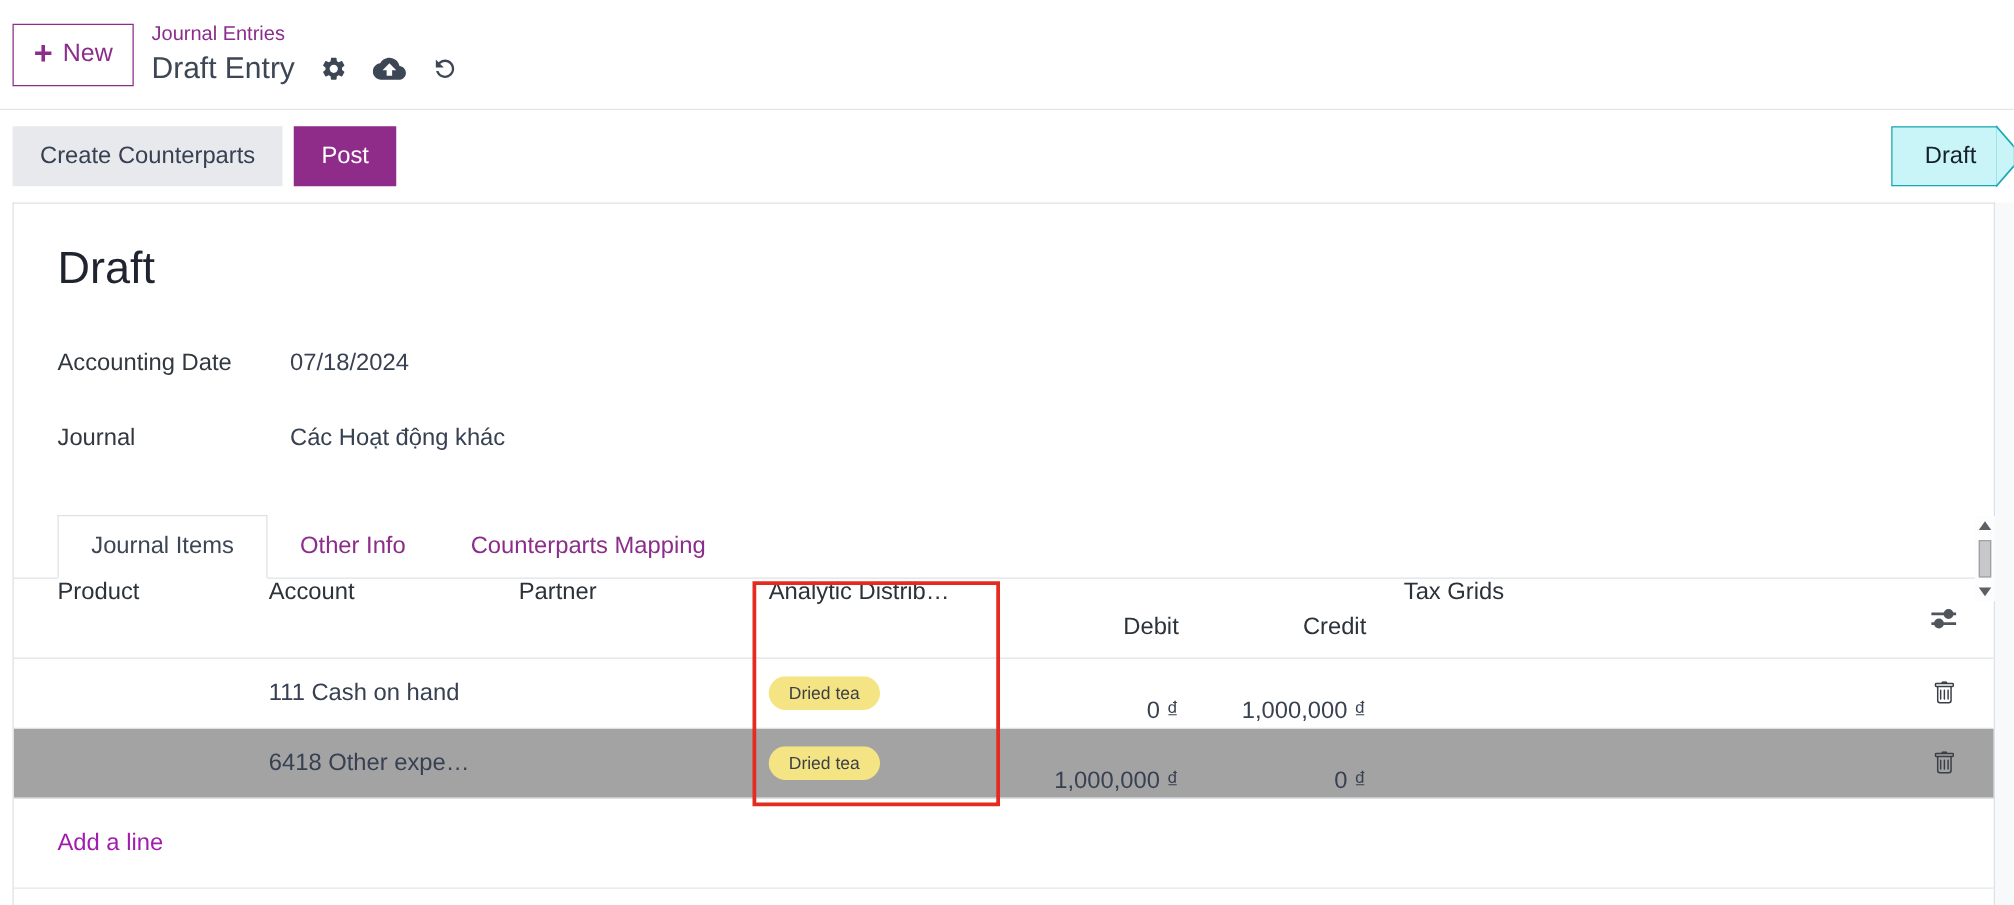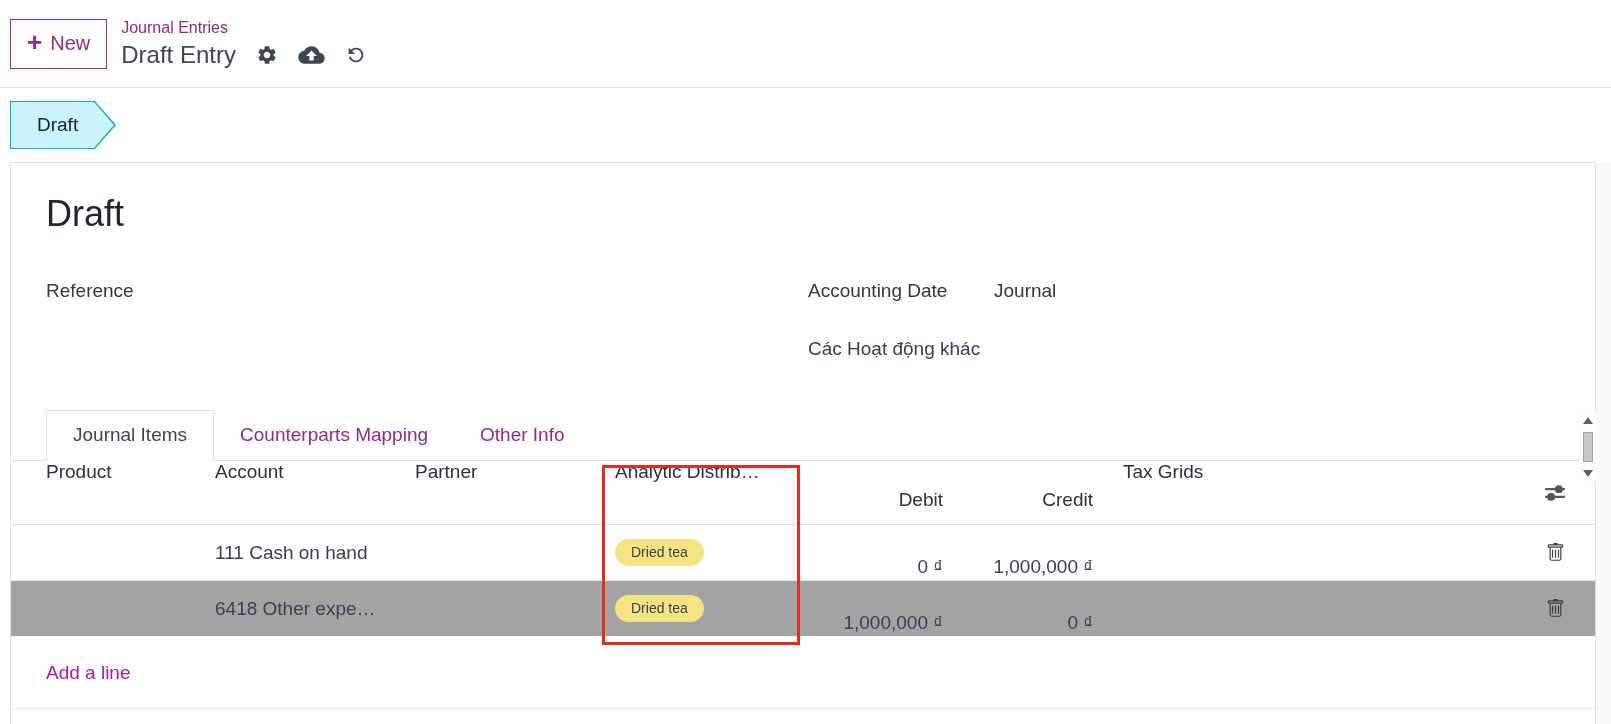--- a/index.html
+++ b/index.html
@@ -153,46 +153,47 @@
       <span class="hdr-icon" style="transform:scaleX(-1);">
         <svg width="22" height="22" viewBox="0 0 24 24" fill="#3d4654">
             <path d="M17.65 6.35A7.96 7.96 0 0 0 12 4c-4.42 0-7.99 3.58-8 8s3.57 8 8 8c3.73 0 6.84-2.55 7.73-6h-2.08a5.99 5.99 0 0 1-5.65 4c-3.31 0-6-2.69-6-6s2.69-6 6-6c1.66 0 3.14.69 4.22 1.78L13 11h7V4l-2.35 2.35z"></path>
           </svg>
       </span>
     </span>
   </div>
 </div>
 
 <div class="control-bar">
+  <div class="left-actions">
+    <button class="btn btn-secondary">Create Counterparts</button>
+    <button class="btn btn-primary">Post</button>
+  </div>
   <div class="statusbar">
     <div class="status-draft">
       <span>Draft</span>
     </div>
   </div>
 </div>
 
 <div class="sheet">
   <div class="sheet-title">Draft</div>
 
   <div class="fields">
-    <div class="field-left">
-      <span class="field-label">Reference</span>
-      <span class="field-value" style="flex:1; margin-left:30px;"></span>
-    </div>
     <div class="field-right">
       <span class="field-label">Accounting Date</span>
+      <span class="field-value">07/18/2024</span>
       <span class="field-label">Journal</span>
       <span class="field-value">Các Hoạt động khác</span>
     </div>
   </div>
 
   <div class="tabs">
     <div class="tab active">Journal Items</div>
+    <div class="tab">Other Info</div>
     <div class="tab">Counterparts Mapping</div>
-    <div class="tab">Other Info</div>
   </div>
 
   <div class="thead">
     <div class="col-product">Product</div>
     <div class="col-account">Account</div>
     <div class="col-partner">Partner</div>
     <div class="col-analytic">Analytic Distrib…</div>
     <div class="col-debit">Debit</div>
     <div class="col-credit">Credit</div>
     <div class="col-tax">Tax Grids</div>

